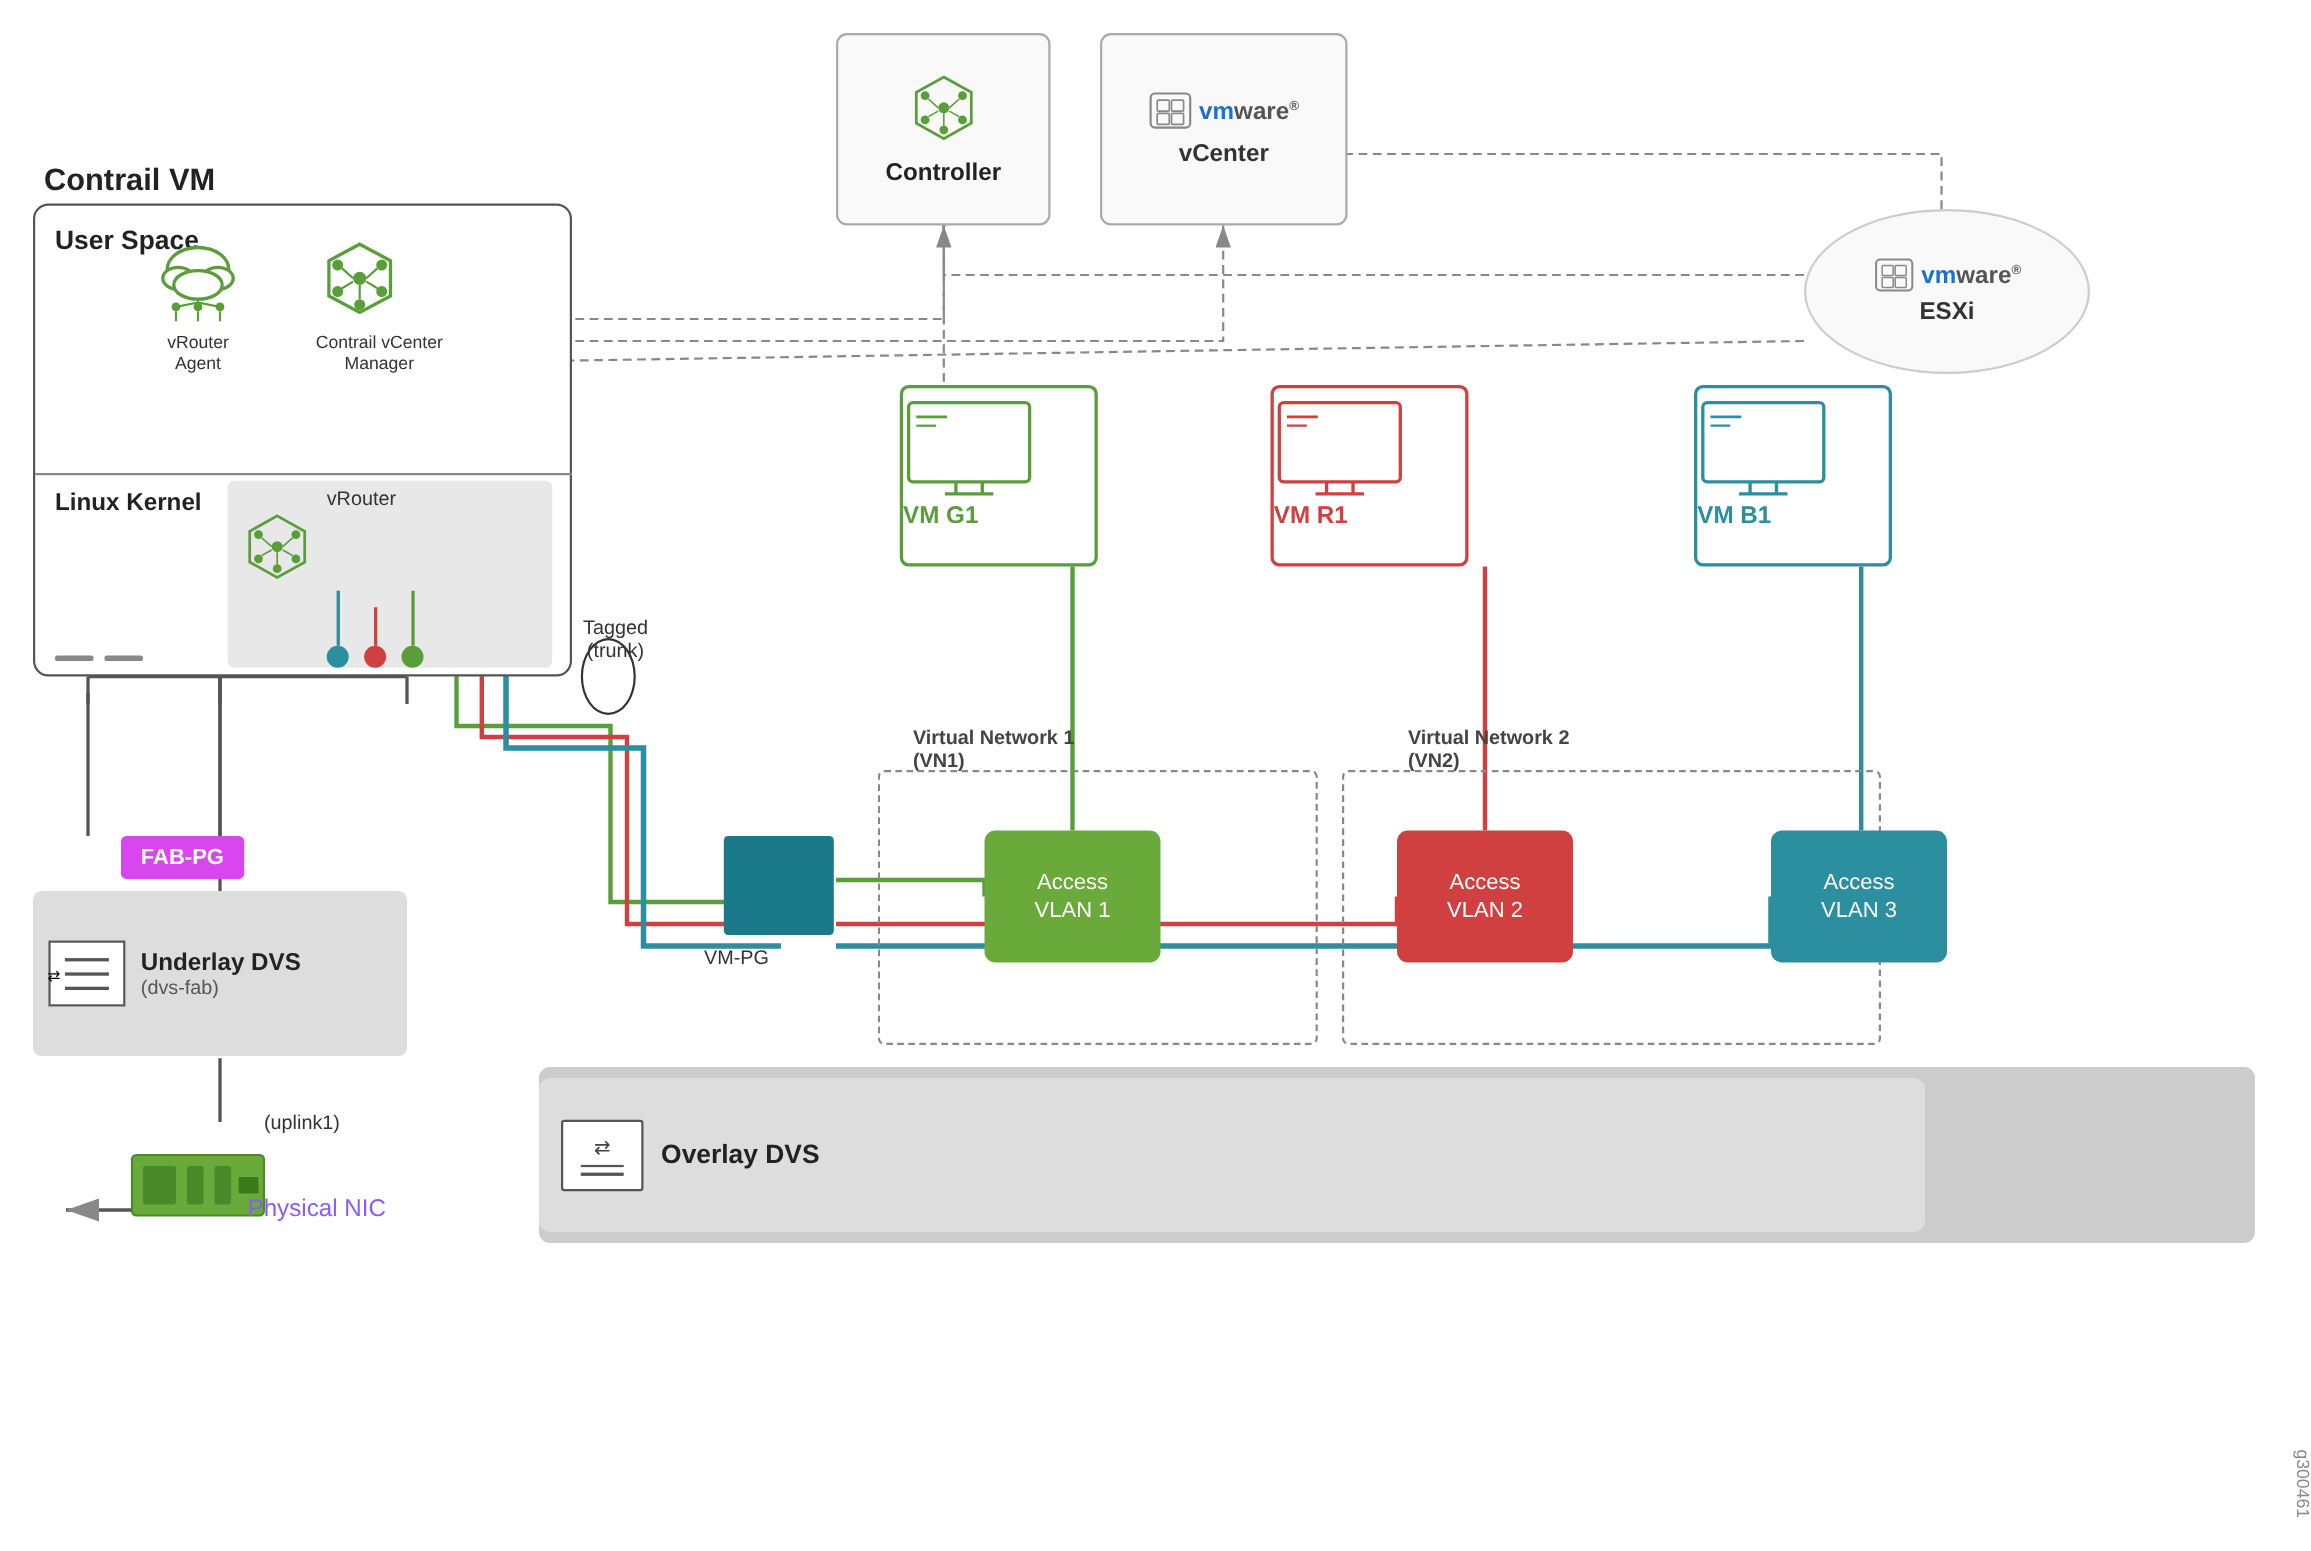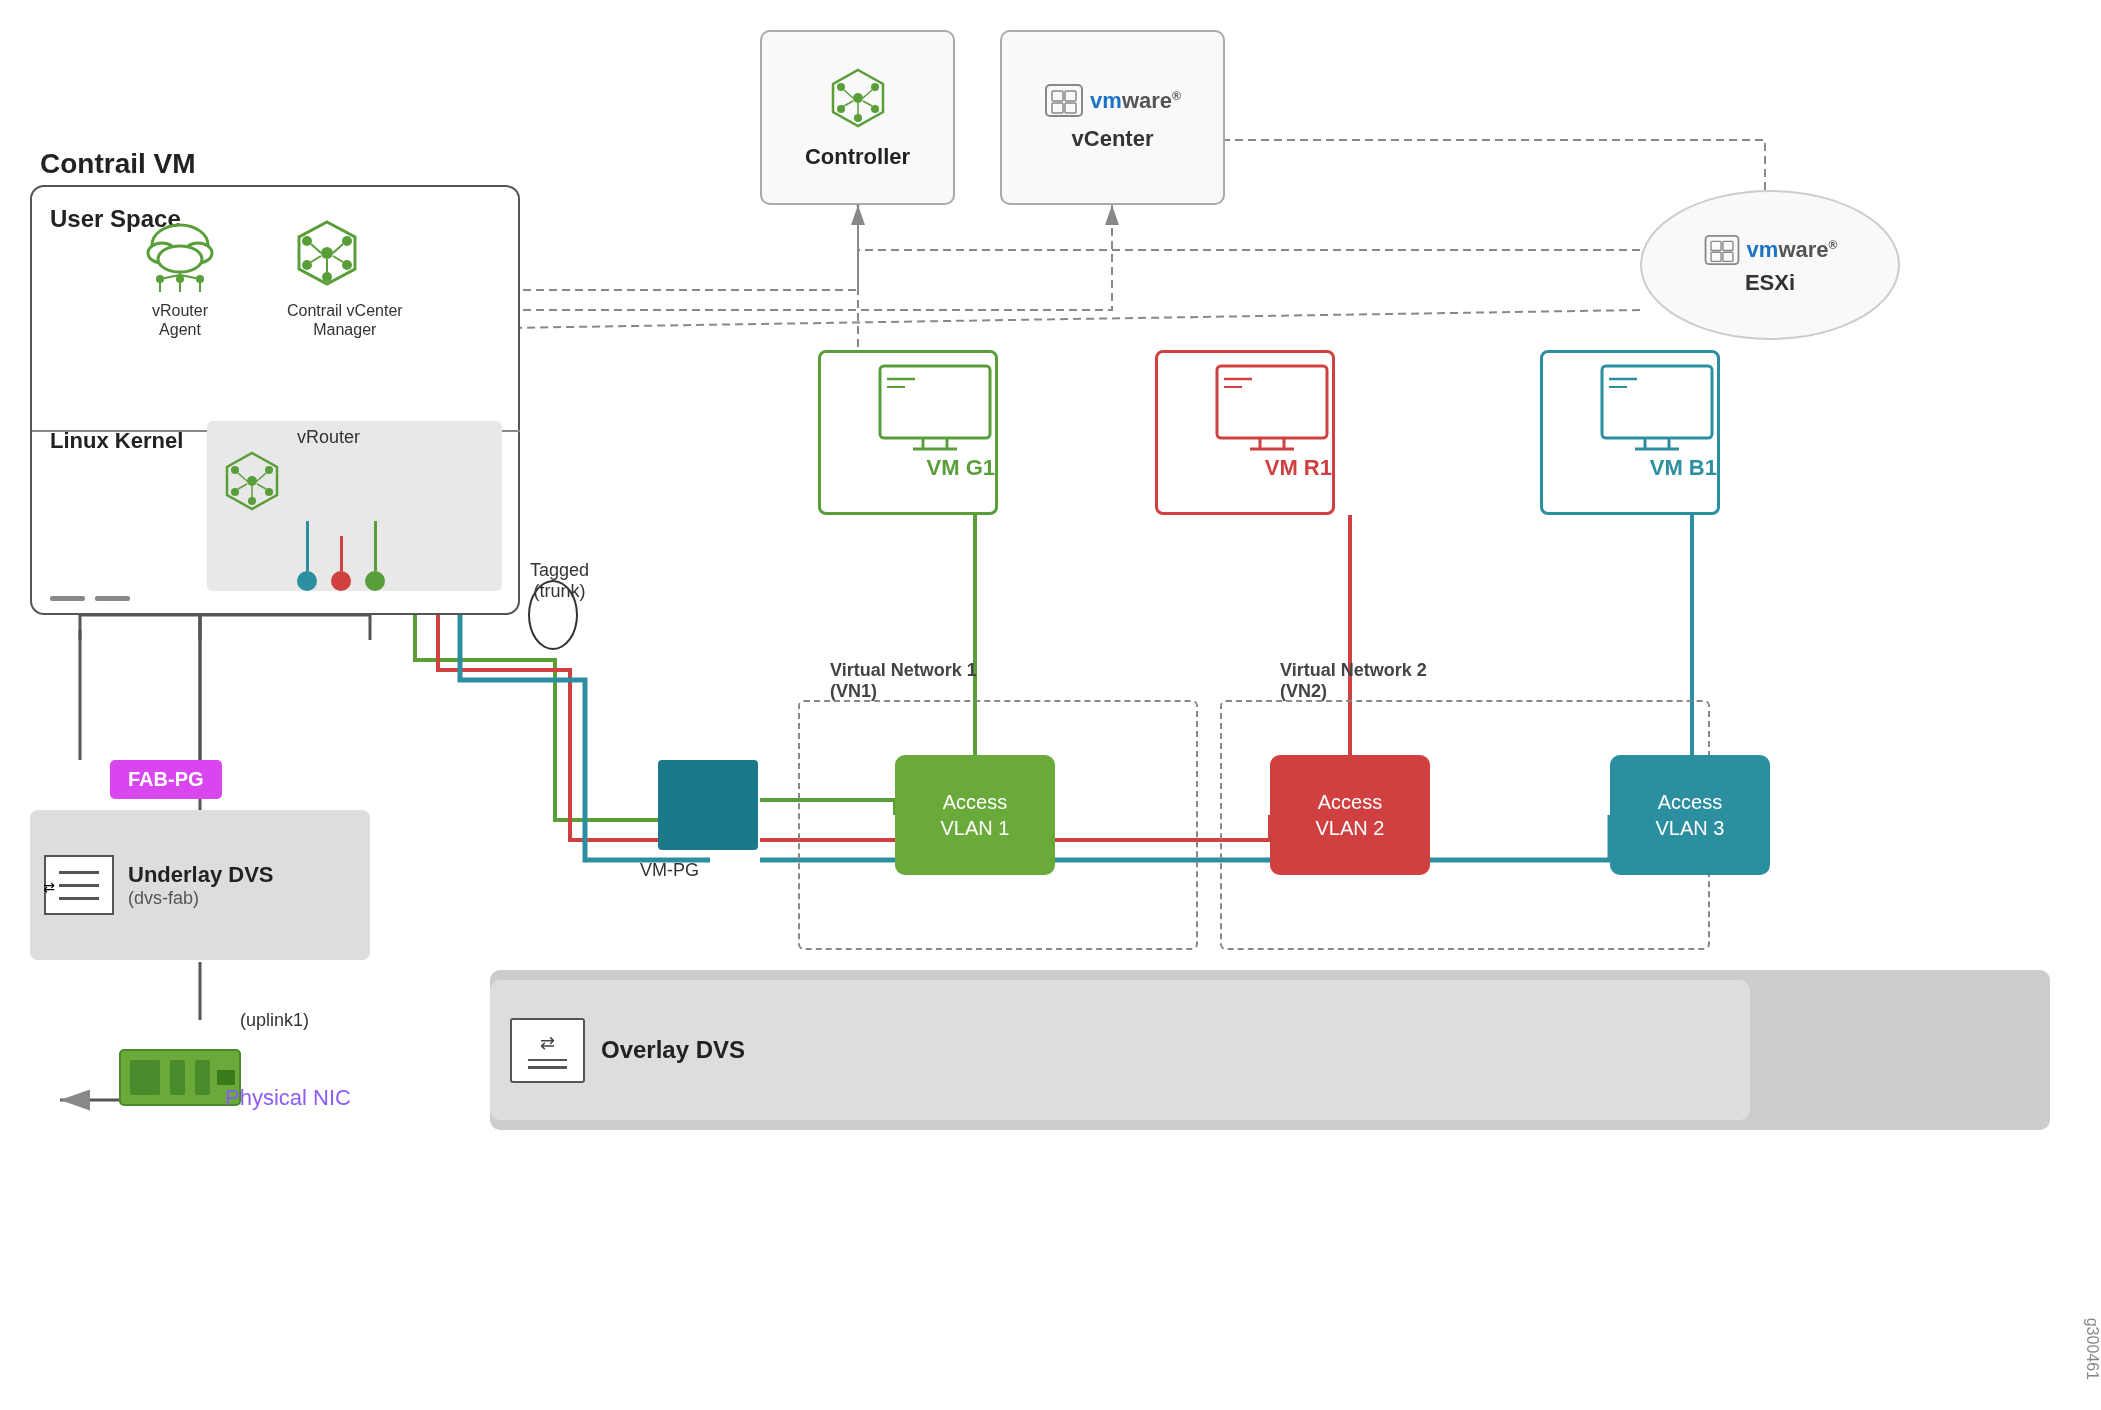--- a/index.html
+++ b/index.html
@@ -53,21 +53,21 @@
       top: 18px;
       font-size: 24px;
       font-weight: bold;
       color: #222;
     }
 
     
     .linux-kernel-section {
       position: absolute;
       left: 0;
-      top: 229px;
+      top: 245px;
       width: 520px;
       height: 183px;
       padding-left: 25px;
     }
     .linux-kernel-label {
       position: absolute;
       left: 18px;
       top: 12px;
       font-size: 22px;
       font-weight: bold;
@@ -223,21 +223,21 @@
     
     .vm-box {
       position: absolute;
       width: 180px;
       height: 165px;
       border: 3px solid;
       border-radius: 8px;
       background: #fff;
       display: flex;
       flex-direction: column;
-      align-items: flex-end;
+      align-items: flex-start;
       justify-content: flex-start;
       padding-top: 8px;
     }
     .vm-label {
       font-size: 22px;
       font-weight: bold;
       margin-top: 4px;
     }
 
     .vm-g1 {

